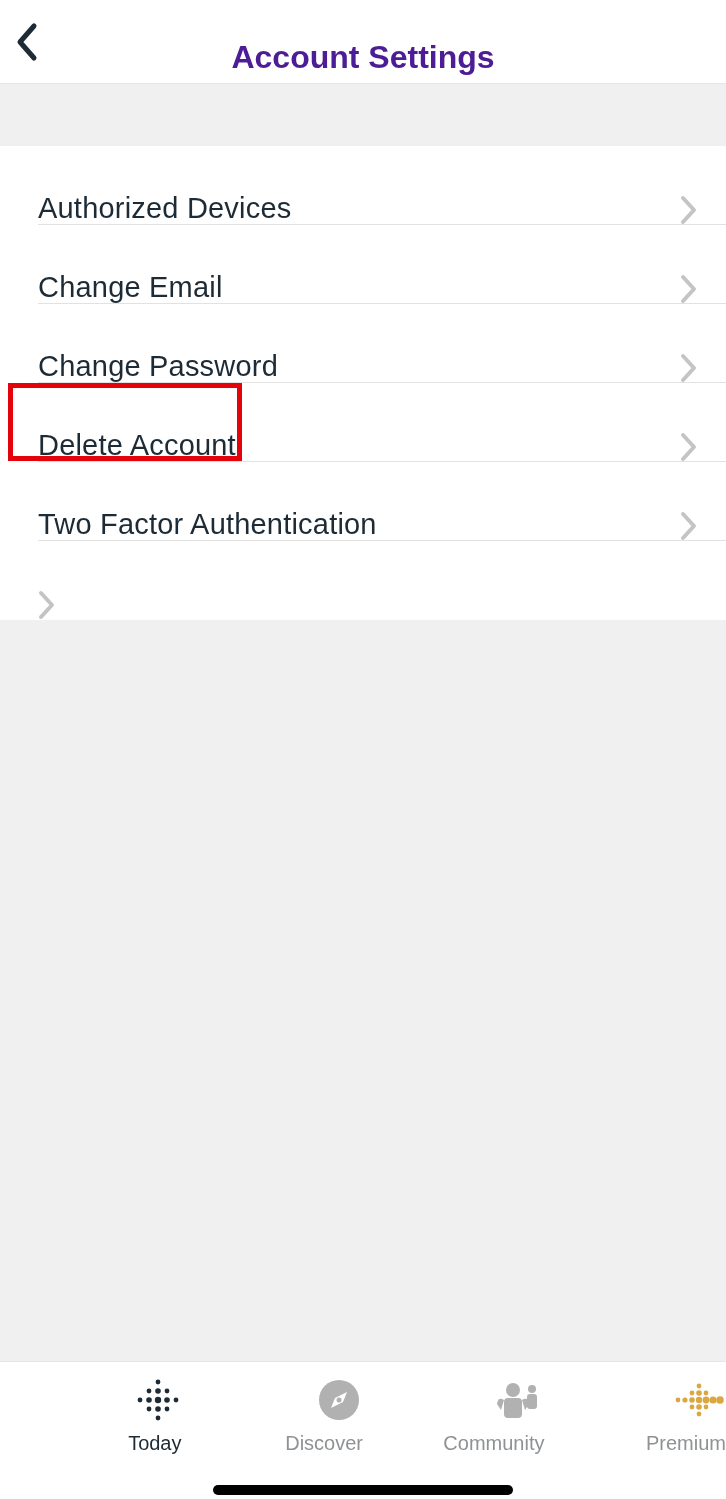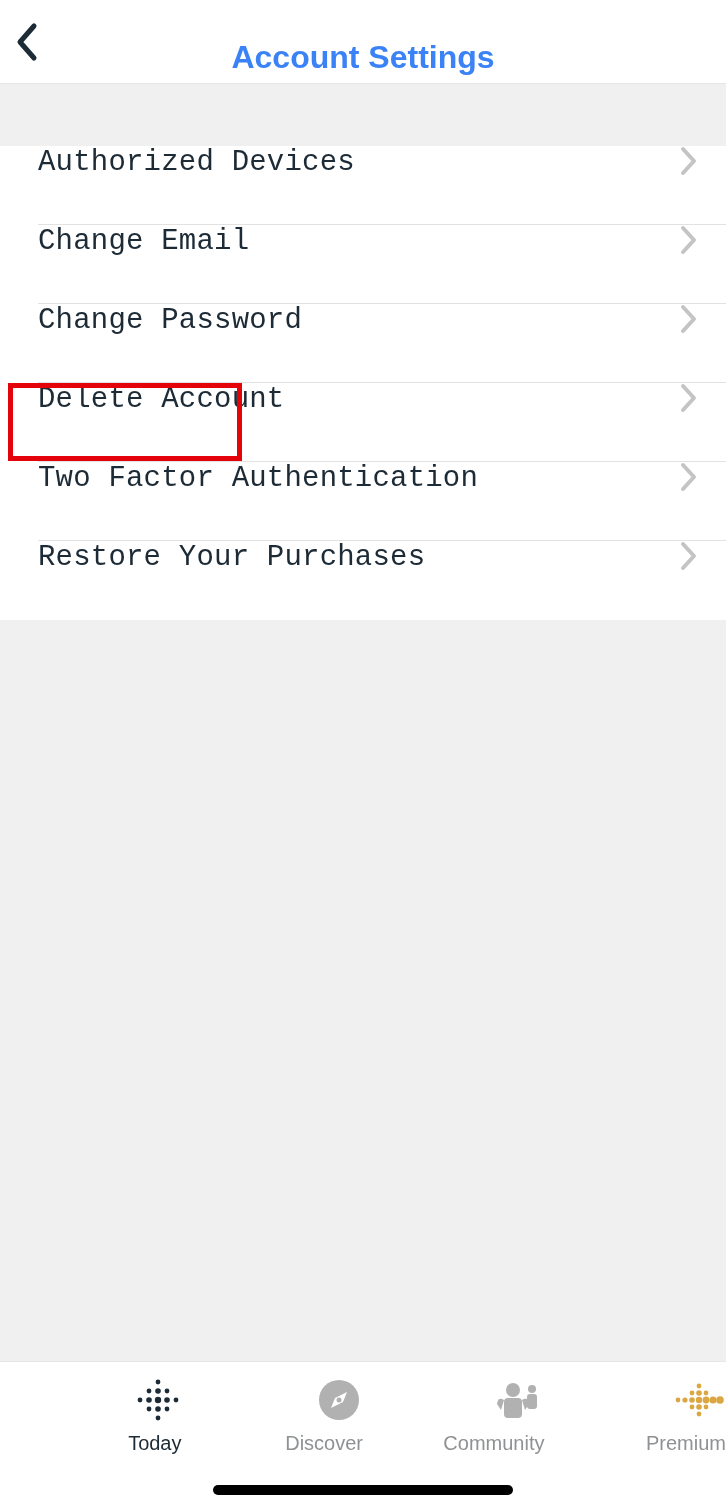--- a/index.html
+++ b/index.html
@@ -19,39 +19,38 @@
     left: 14px;
     top: 0;
     height: 100%;
     display: flex;
     align-items: center;
     cursor: pointer;
   }
   .title {
     font-size: 32px;
     font-weight: 600;
-    color: #3b82f6;
+    color: #4c1d95;
     margin-top: 32px;
   }
   .spacer-top {
     height: 62px;
     background: #f0f0f0;
   }
   .list {
     background: #ffffff;
   }
   .row {
     display: flex;
-    align-items: flex-start;
+    align-items: flex-end;
     height: 79px;
     padding-left: 38px;
     padding-right: 28px;
     position: relative;
     cursor: pointer;
-    font-family: Liberation Mono, monospace;
   }
   .row::after {
     content: "";
     position: absolute;
     left: 38px;
     right: 0;
     bottom: 0;
     height: 1px;
     background: #e2e2e2;
   }
@@ -170,21 +169,20 @@
     <div class="row">
       <div class="row-label">Two Factor Authentication</div>
       <div class="chev">
         <svg width="18" height="30" viewBox="0 0 18 30">
             <polyline points="3,3 14,15 3,27" fill="none" stroke="#c4c4c4" stroke-width="4" stroke-linecap="round" stroke-linejoin="round"></polyline>
           </svg>
       </div>
     </div>
 
     <div class="row">
-      <div class="row-label">Restore Your Purchases</div>
       <div class="chev">
         <svg width="18" height="30" viewBox="0 0 18 30">
             <polyline points="3,3 14,15 3,27" fill="none" stroke="#c4c4c4" stroke-width="4" stroke-linecap="round" stroke-linejoin="round"></polyline>
           </svg>
       </div>
     </div>
 
 
   </div>
 

